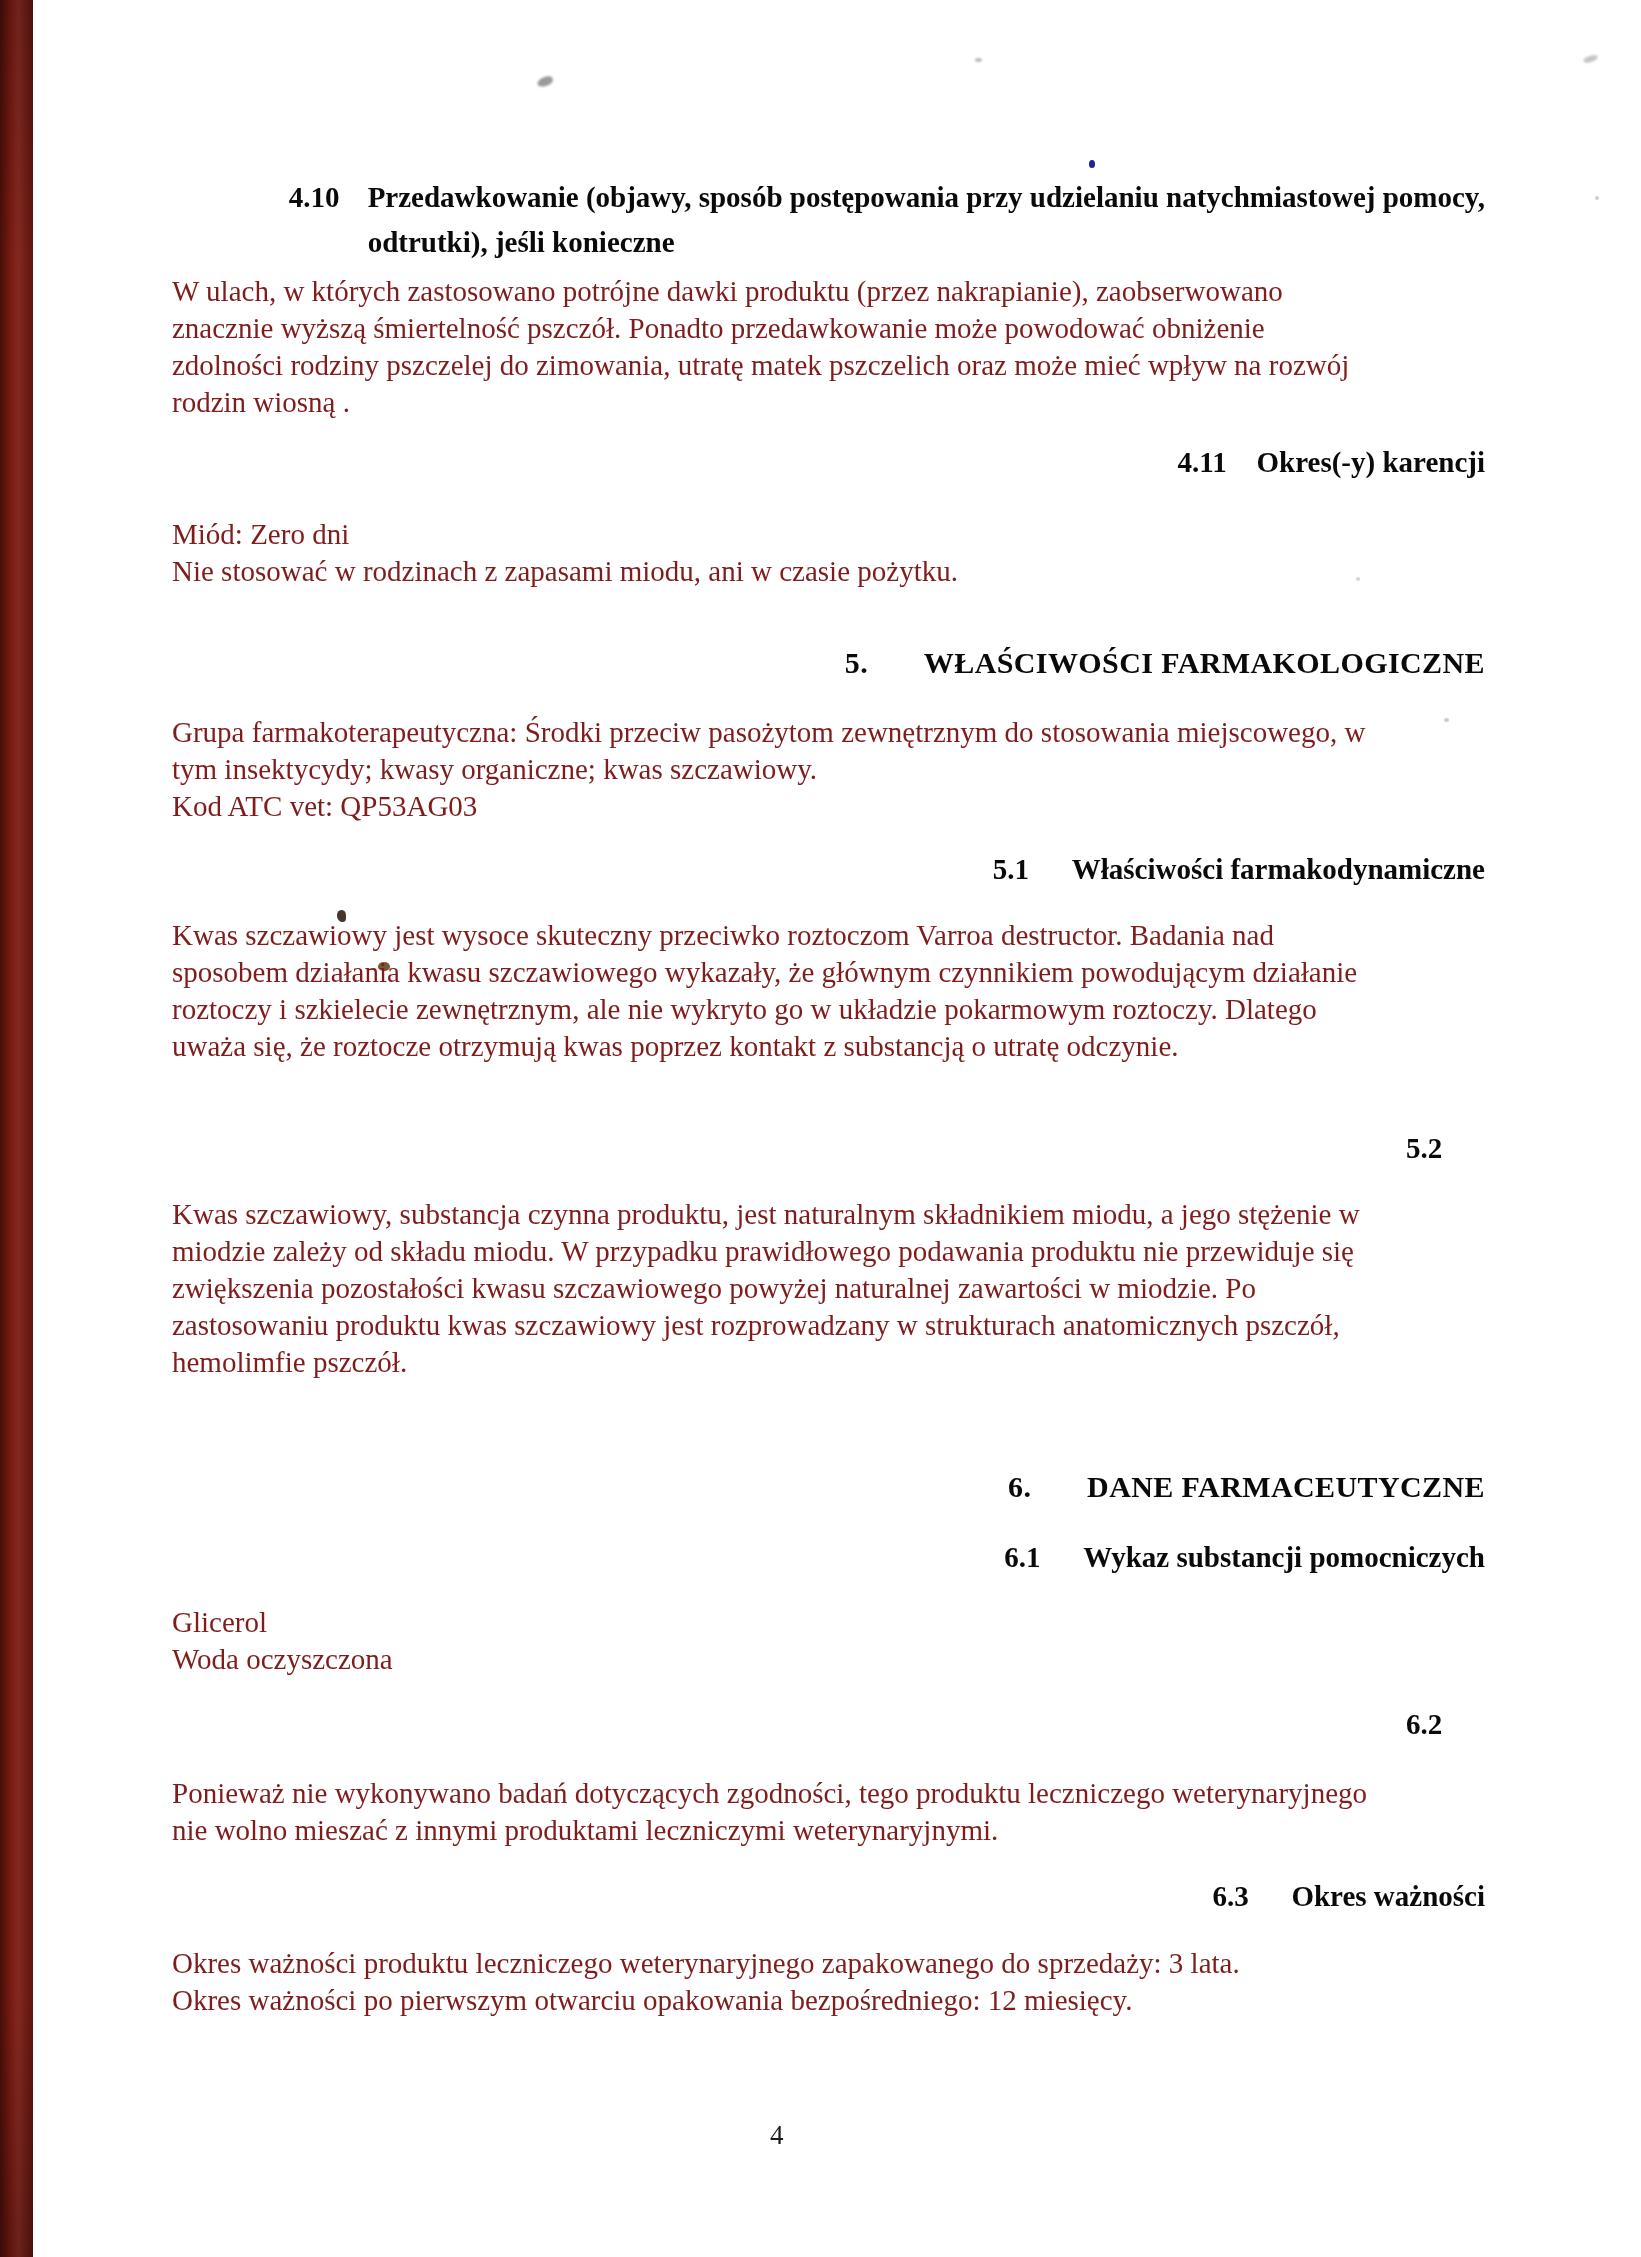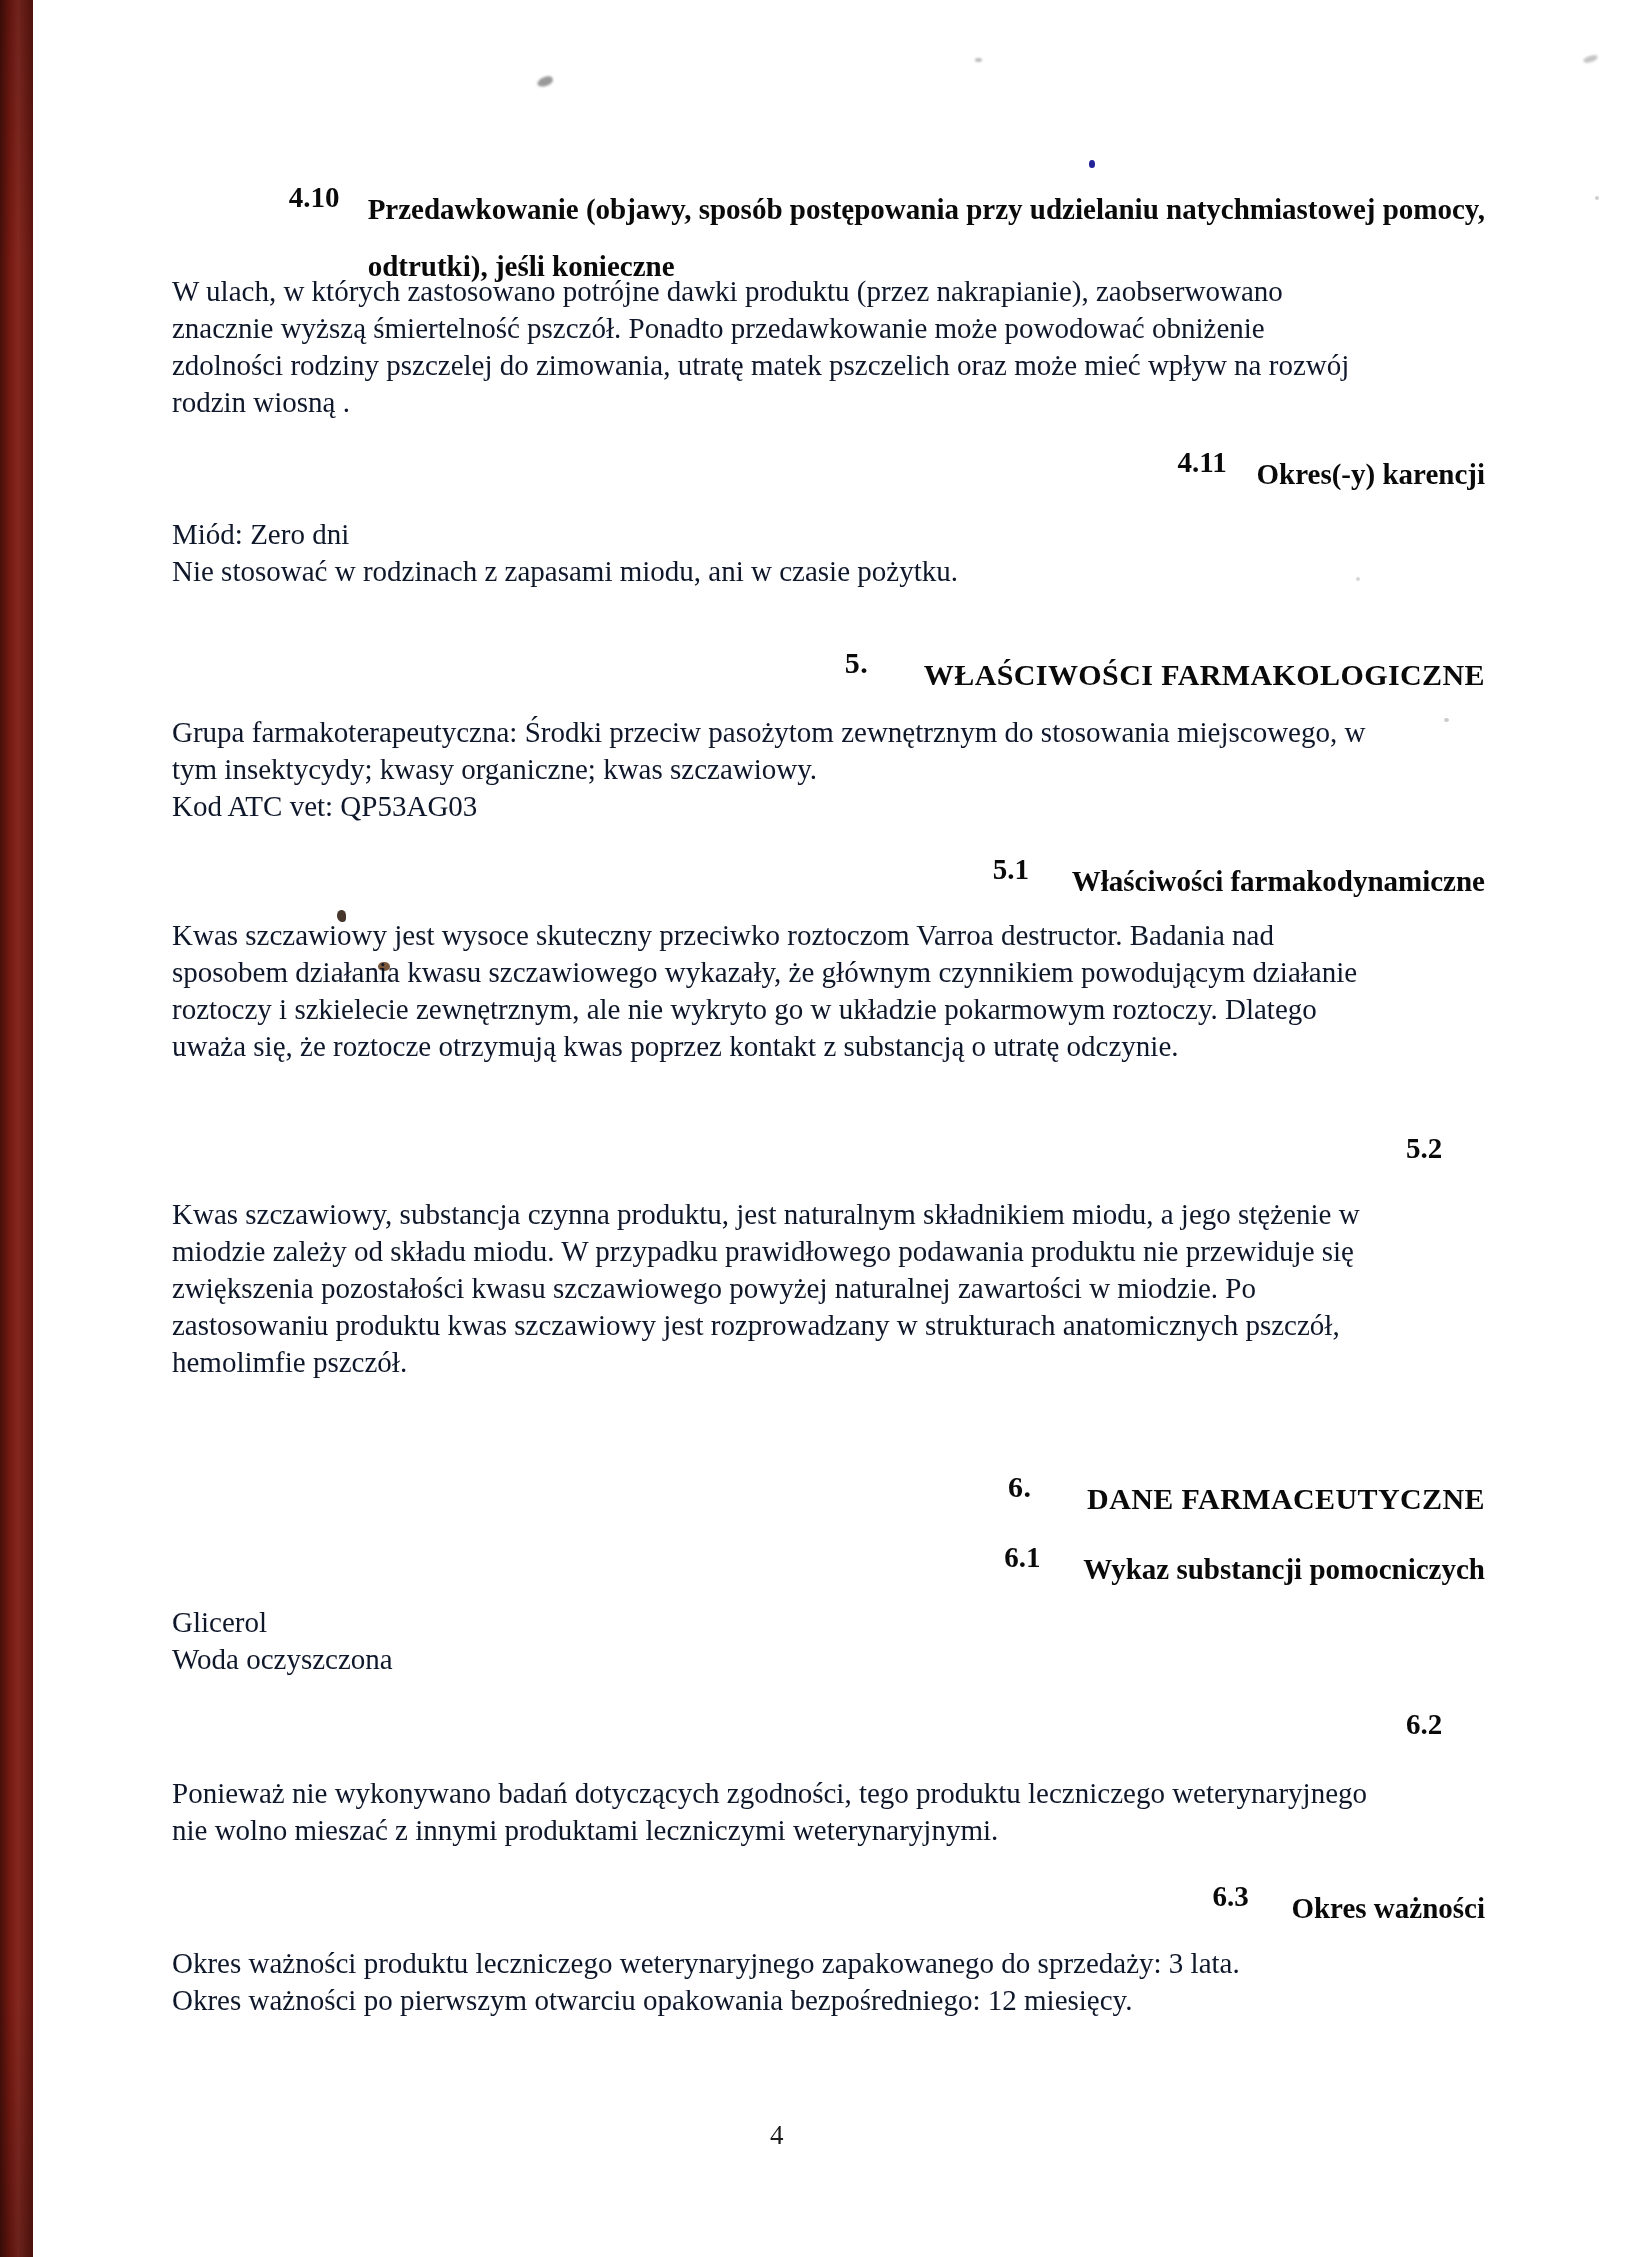--- a/index.html
+++ b/index.html
@@ -20,27 +20,27 @@
     background:var(--strip,#7d1b12);
   }
   .left-strip::after{
     content:"";position:absolute;inset:0;
     background:
       linear-gradient(90deg,rgba(0,0,0,.45) 0%,rgba(0,0,0,.05) 30%,rgba(255,255,255,.06) 55%,rgba(0,0,0,.25) 100%),
       linear-gradient(180deg,rgba(0,0,0,.18) 0%,rgba(0,0,0,0) 12%,rgba(0,0,0,0) 88%,rgba(0,0,0,.22) 100%);
   }
   .block{
     position:absolute;left:172px;width:1313px;
-    color:#0f172a;
+    color:#7f1d1d;
   }
   .para{font-size:29px;}
   .para .ln{line-height:37px;height:37px;white-space:nowrap;}
   .heading{display:flex;font-weight:bold;color:#0a0a0a;font-size:29px;justify-content:flex-end;}
   .heading .hnum{flex:0 0 79px;line-height:45px;}
-  .heading .htitle .ln{line-height:45px;white-space:nowrap;margin-top:12px;}
+  .heading .htitle .ln{line-height:45px;white-space:nowrap;}
   .heading.major{font-size:30px;letter-spacing:0.4px;}
   .pagenum{
     position:absolute;left:770px;top:2120px;
     font-size:27px;color:#1a1a1a;line-height:31px;
   }
   
   .speck{position:absolute;border-radius:50%;}
   .sp-blue{left:1089px;top:160px;width:5.8px;height:7.7px;background:#24249a;filter:blur(0.4px);}
   .sp-smudge{left:537px;top:77px;width:16.4px;height:8.7px;background:#9a9a9a;filter:blur(1.2px);transform:rotate(-18deg);border-radius:60% 40% 50% 50%;}
   .sp-dot1{left:975px;top:58px;width:6.8px;height:3.9px;background:#b8b8b8;filter:blur(0.8px);}

